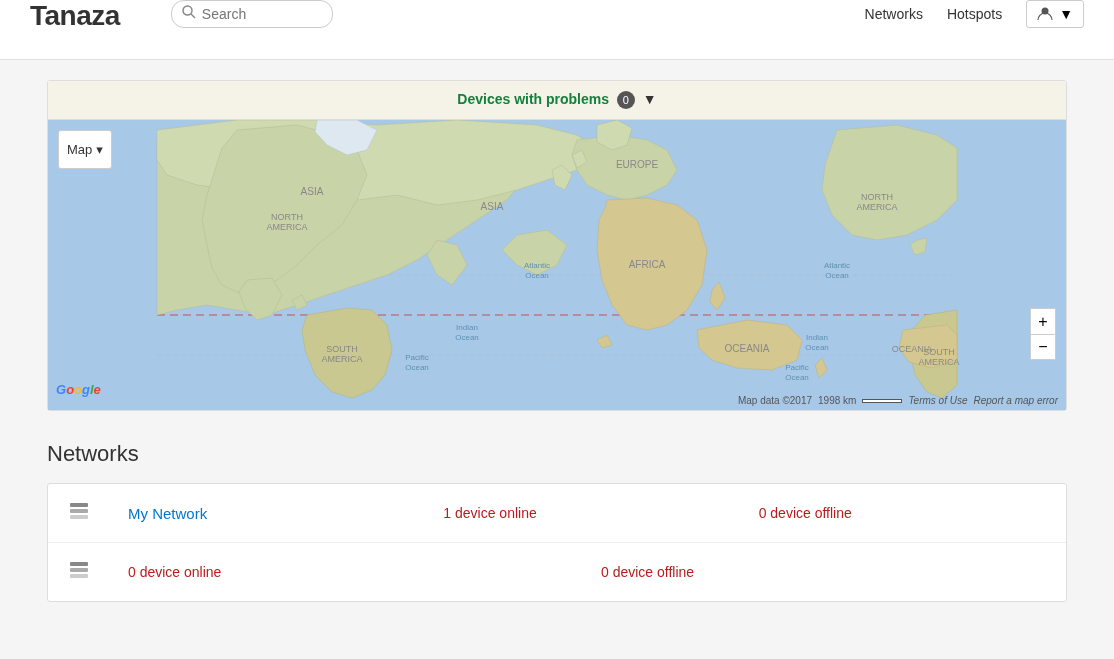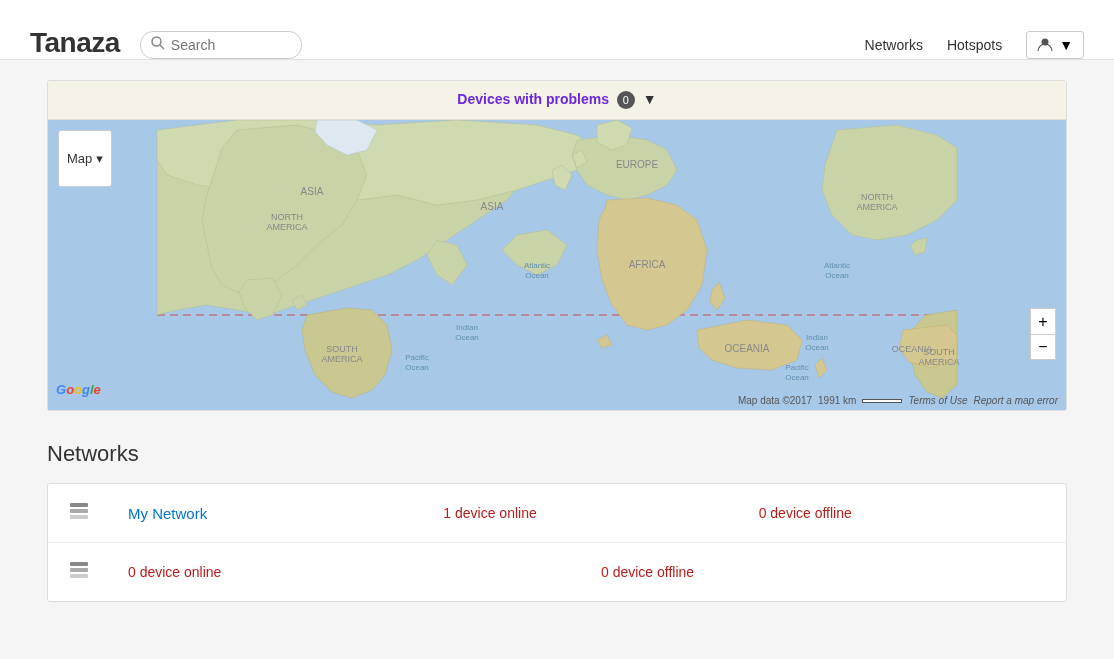--- a/index.html
+++ b/index.html
@@ -3,39 +3,40 @@
   <meta charset="utf-8">
   <style>
     * { box-sizing: border-box; margin: 0; padding: 0; }
     body { font-family: Arial, sans-serif; background: #f5f5f5; color: #333; }
 
     
     .header {
       background: #fff;
       border-bottom: 1px solid #e0e0e0;
       display: flex;
-      align-items: flex-end;
+      align-items: flex-start;
       padding: 0 30px;
       height: 60px;
     }
     .logo {
       font-size: 28px;
       font-weight: bold;
       color: #333;
       margin-right: 20px;
       letter-spacing: -0.5px;
     }
     .search-box {
       display: flex;
       align-items: center;
       border: 1px solid #ccc;
       border-radius: 13px;
       padding: 4px 10px;
       background: #fff;
       flex: 0 0 auto;
+      margin-left: 31px;
     }
     .search-icon-svg { margin-right: 6px; color: #888; }
     .search-input {
       border: none;
       outline: none;
       font-size: 14px;
       width: 120px;
       color: #555;
     }
     .header-spacer { flex: 1; }
@@ -76,21 +77,21 @@
       border-radius: 3px;
       margin-bottom: 30px;
     }
     .map-header {
       background: #f5f2e8;
       border-bottom: 1px solid #e0ddd0;
       padding: 10px 20px;
       text-align: center;
       font-size: 14px;
     }
-    .devices-problems-link { color: #6d28d9; font-weight: bold; cursor: pointer; }
+    .devices-problems-link { color: #15803d; font-weight: bold; cursor: pointer; }
     .problems-badge {
       display: inline-flex;
       align-items: center;
       justify-content: center;
       background: #555;
       color: #fff;
       border-radius: 50%;
       width: 18px;
       height: 18px;
       font-size: 11px;
@@ -103,21 +104,21 @@
       background: #a8c8e8;
     }
     .map-type-selector {
       position: absolute;
       top: 10px;
       left: 10px;
       z-index: 10;
       background: #fff;
       border: 1px solid #ccc;
       border-radius: 3px;
-      padding: 20px 8px;
+      padding: 11px 8px;
       font-size: 13px;
       cursor: pointer;
       display: flex;
       align-items: center;
       gap: 4px;
     }
     .map-zoom-controls {
       position: absolute;
       right: 10px;
       bottom: 50px;
@@ -346,21 +347,21 @@
 
       
       <div class="map-zoom-controls">
         <button class="zoom-btn">+</button>
         <button class="zoom-btn">−</button>
       </div>
 
       
       <div class="map-footer">
         <span>Map data ©2017</span>
-        <span>1991 km</span>
+        <span>1998 km</span>
         <span style="display:inline-block;width:40px;height:4px;border:1px solid #555;background:#fff;"></span>
         <a href="#">Terms of Use</a>
         <a href="#">Report a map error</a>
       </div>
     </div>
   </div>
 
   <div class="networks-header">
     <h2 class="networks-title">Networks</h2>
   </div>

